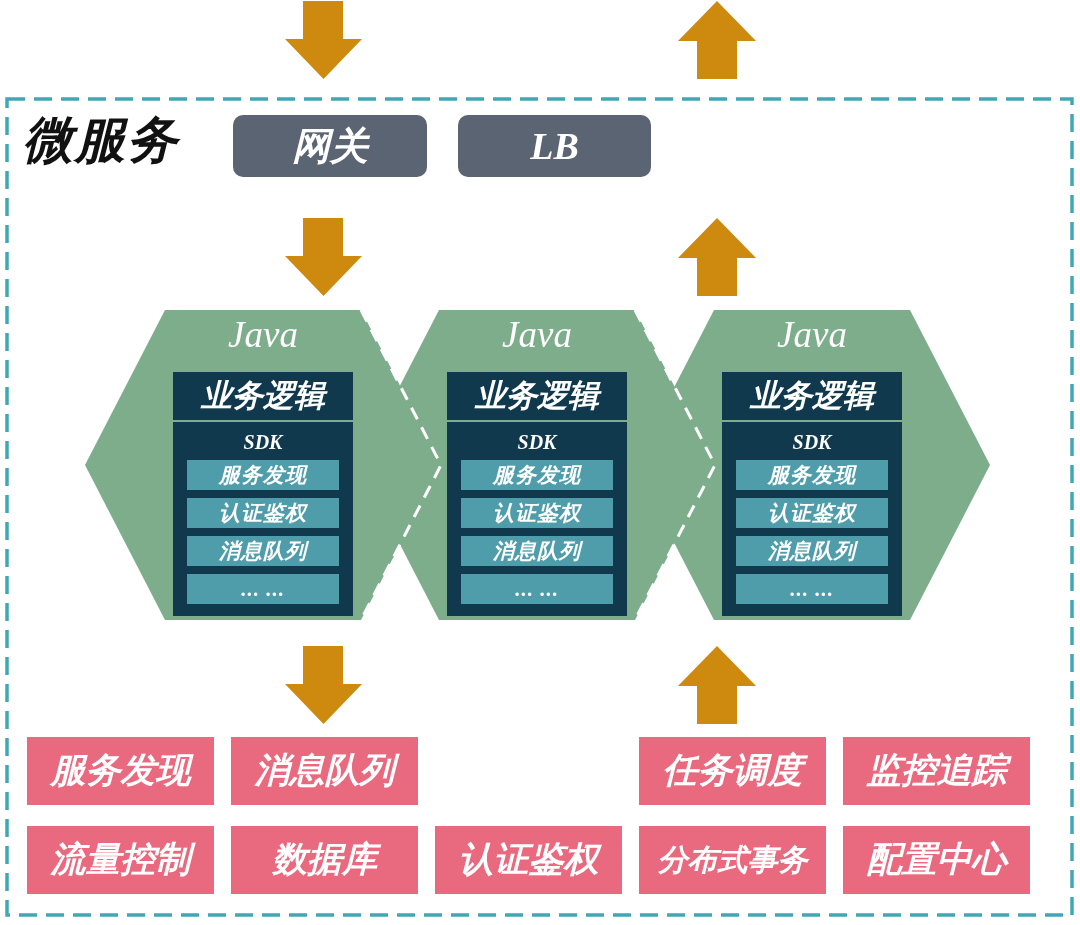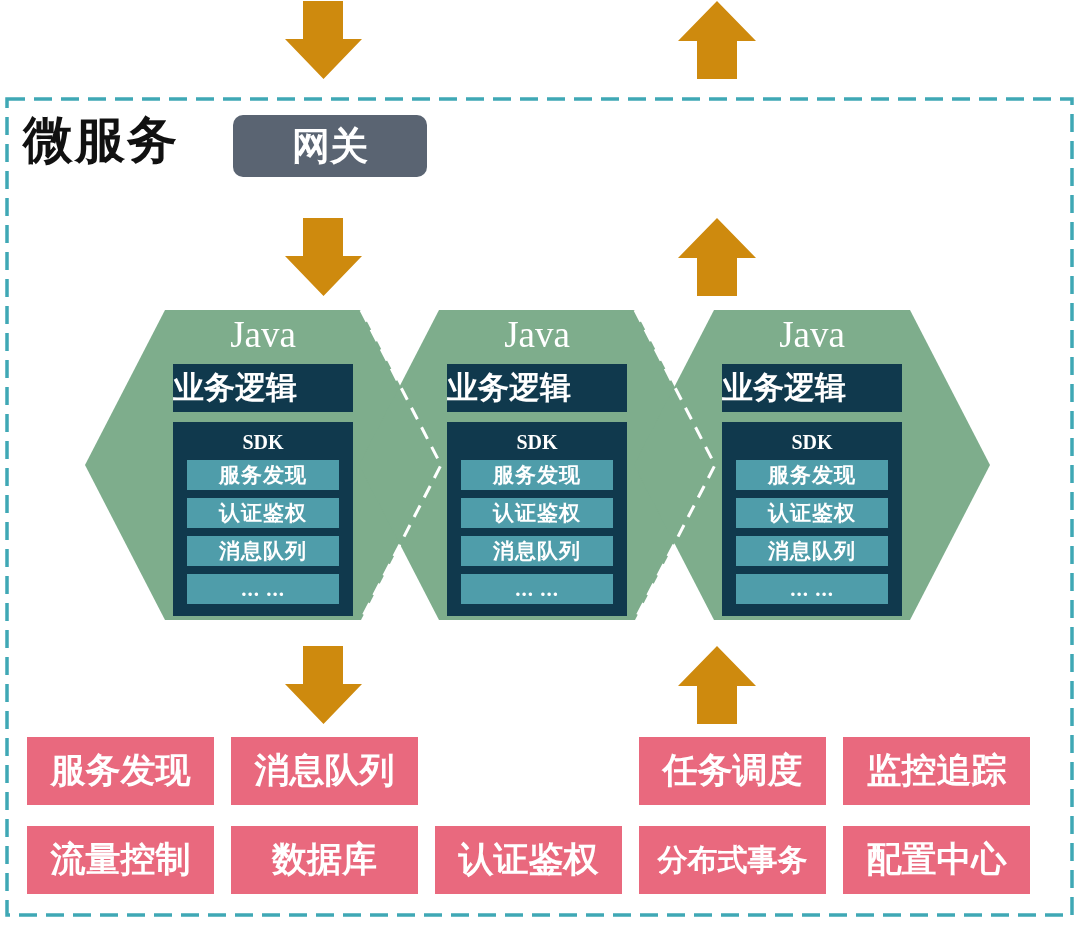--- a/index.html
+++ b/index.html
@@ -3,20 +3,21 @@
 <meta charset="utf-8">
 <style>
   html, body { margin: 0; padding: 0; background: #ffffff; }
   .canvas {
     position: relative;
     width: 1080px;
     height: 925px;
     background: #ffffff;
     overflow: hidden;
     font-family: "Liberation Serif", "DejaVu Serif", serif;
+    font-style: italic;
   }
   .abs { position: absolute; }
   svg.layer { position: absolute; left: 0; top: 0; }
 
   .title {
     left: 23px; top: 108px; width: 200px; height: 64px;
     font-family: "Liberation Sans", "DejaVu Sans", sans-serif;
     font-weight: 800; font-size: 50px; line-height: 64px;
     color: var(--title-black); letter-spacing: 2px;
   }
@@ -25,23 +26,23 @@
     top: 115px; height: 62px; line-height: 62px;
     background: var(--node-gray); color: var(--text-white);
     text-align: center; font-size: 38px; font-weight: bold; border-radius: 10px;
   }
 
   .java-label {
     width: 180px; top: 313px; text-align: center;
     font-size: 37px; color: var(--text-white);
   }
   .biz-box {
-    width: 180px; height: 48px; top: 364px; line-height: 48px;
+    width: 180px; height: 48px; top: 372px; line-height: 48px;
     background: var(--panel-dark-teal); color: var(--text-white);
-    text-align: left; font-size: 31px; font-weight: bold;
+    text-align: center; font-size: 31px; font-weight: bold;
   }
   .sdk-box {
     width: 180px; height: 194px; top: 422px;
     background: var(--panel-dark-teal);
   }
   .sdk-label {
     height: 38px; line-height: 40px; text-align: center;
     color: var(--text-white); font-size: 20px; font-weight: bold;
   }
   .sdk-item {
@@ -81,20 +82,21 @@
     <polygon points="439,310 635,310 715,465 635,620 439,620 359,465" style="fill:var(--hex-green)"></polygon>
     <polygon points="714,310 910,310 990,465 910,620 714,620 634,465" style="fill:var(--hex-green)"></polygon>
 
     <path d="M361,310 L441,465 L361,620" fill="none" style="stroke:var(--text-white)" stroke-width="3" stroke-dasharray="13 9"></path>
     <path d="M635,310 L715,465 L635,620" fill="none" style="stroke:var(--text-white)" stroke-width="3" stroke-dasharray="13 9"></path>
   </svg>
 
   <div class="abs title">微服务</div>
 
   <div class="abs gray-box" style="left:233px;width:194px">网关</div>
+  <div class="abs gray-box" style="left:458px;width:193px">LB</div>
 
   <div class="abs java-label" style="left:173px">Java</div>
   <div class="abs biz-box" style="left:173px">业务逻辑</div>
   <div class="abs sdk-box" style="left:173px">
     <div class="sdk-label">SDK</div>
     <div class="sdk-item">服务发现</div>
     <div class="sdk-item">认证鉴权</div>
     <div class="sdk-item">消息队列</div>
     <div class="sdk-item">... ...</div>
   </div>

